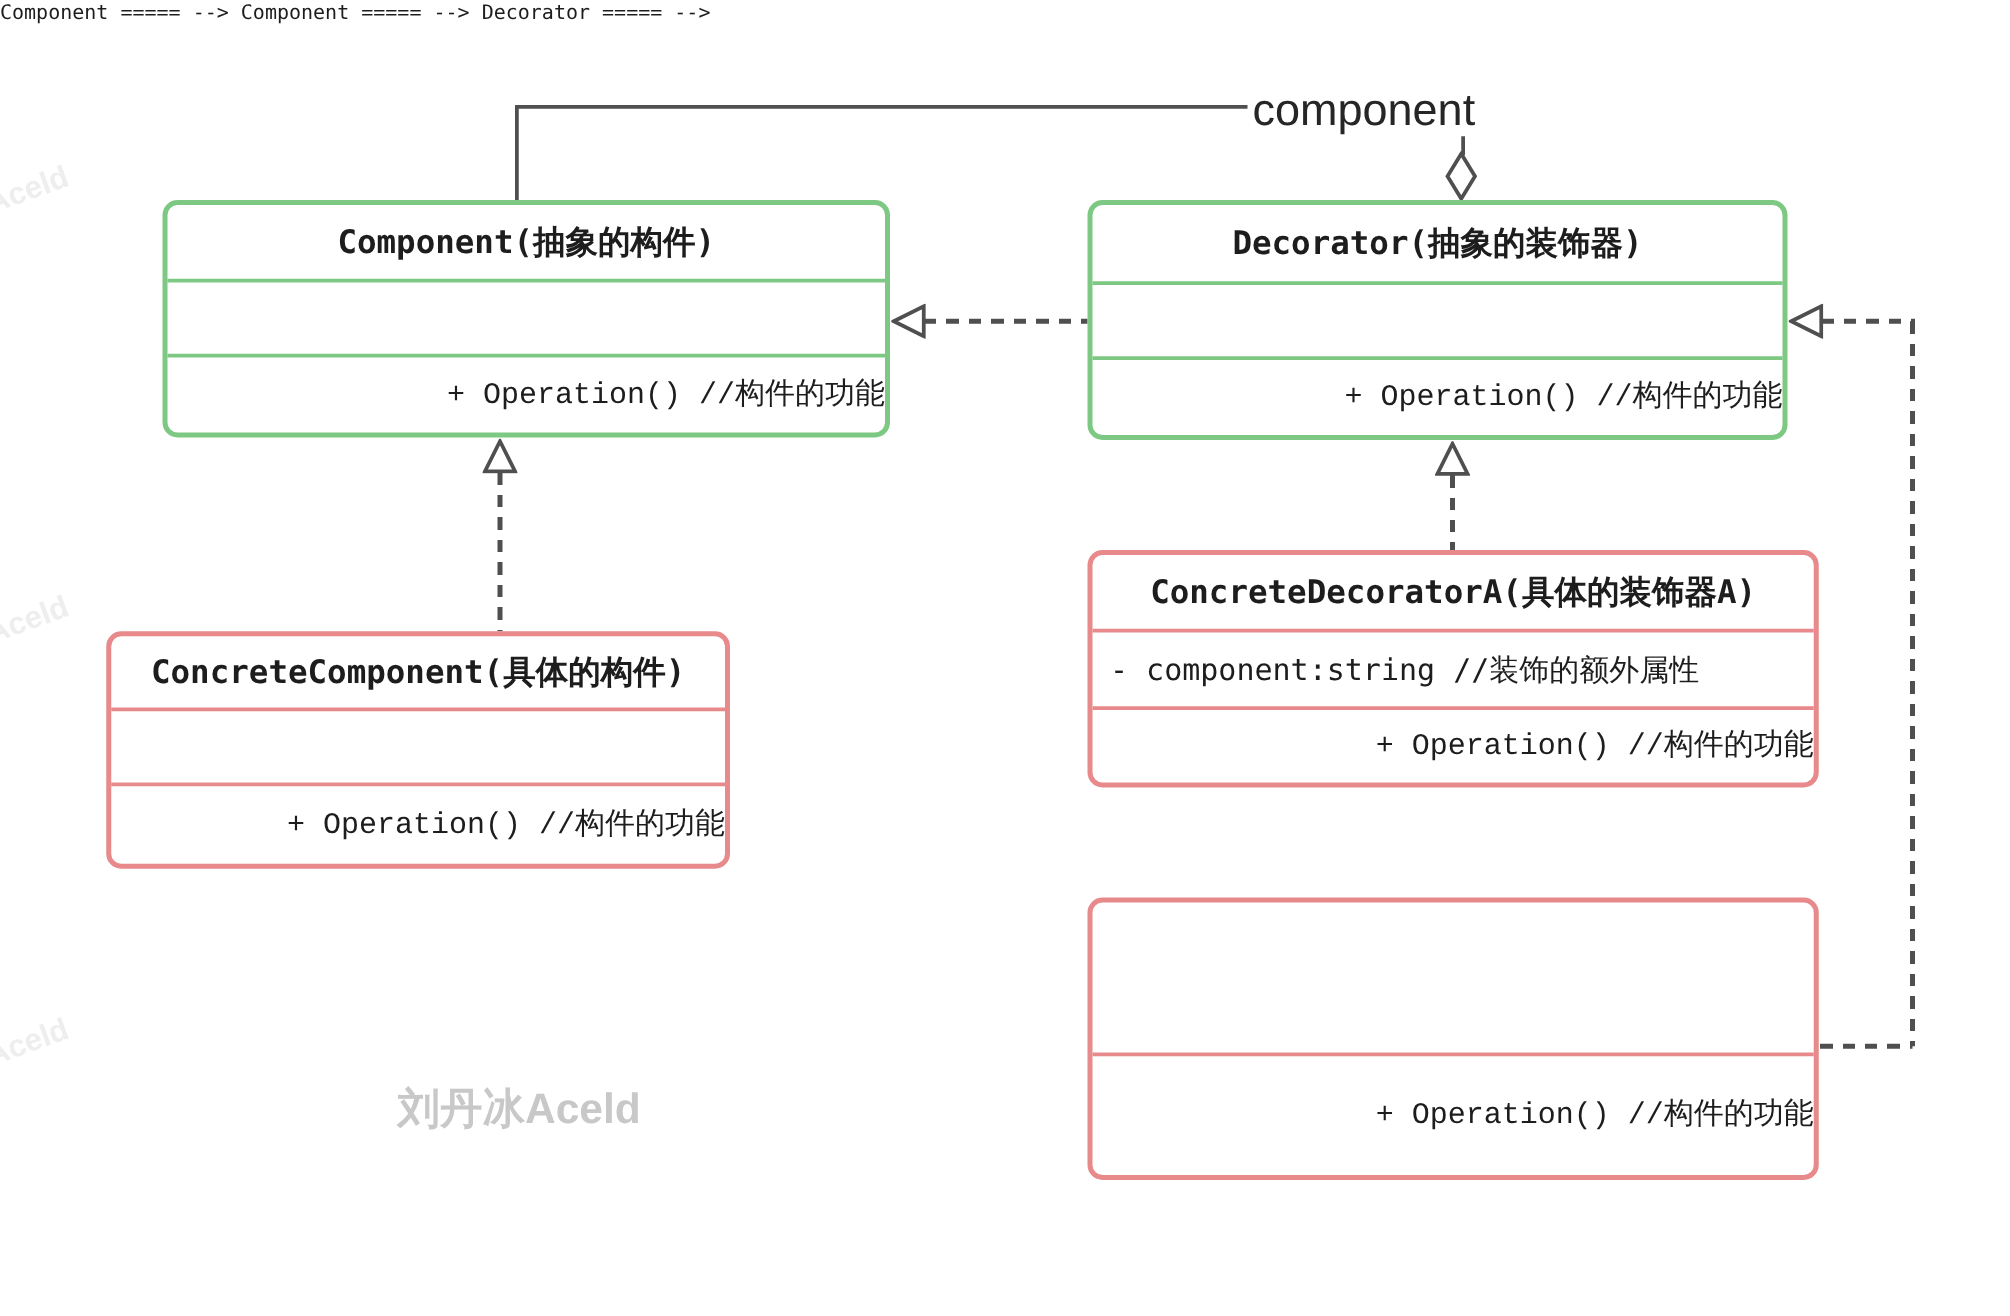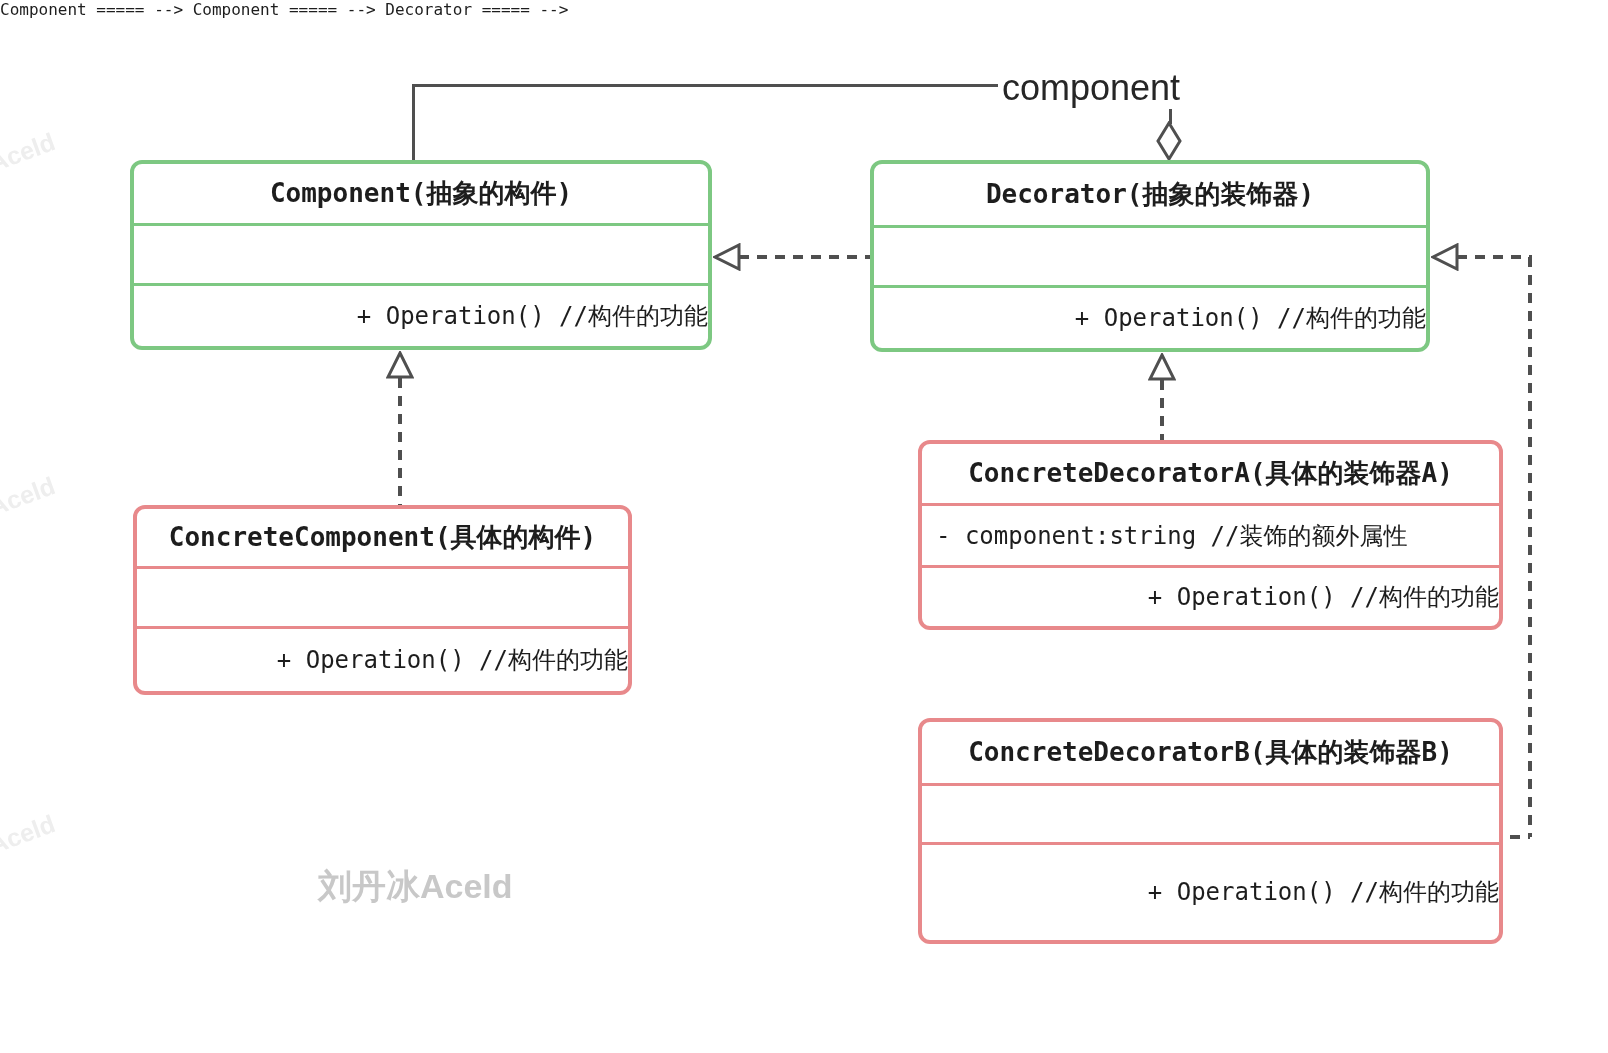--- a/index.html
+++ b/index.html
@@ -26,38 +26,39 @@
     position:absolute;
     box-sizing:border-box;
     border:4px solid;
     border-radius:12px;
     background:#fff;
     display:flex;
     flex-direction:column;
     text-align:right;
   }
   .box.green{border-color:var(--abstract-border);}
-  .box.red{border-color:var(--concrete-border);margin-left:48px;}
+  .box.red{border-color:var(--concrete-border);}
   .row{box-sizing:border-box;}
   .title{
     display:flex;align-items:center;justify-content:center;
     font-weight:bold;font-size:26px;
     border-bottom:3px solid;
   }
   .mid{
     flex:1;
     border-bottom:3px solid;
     display:flex;align-items:center;
     padding-left:14px;
     font-size:24px;
   }
   .body{
     display:flex;flex-direction:column;justify-content:center;
     padding-left:14px;
     font-size:24px;
+    font-family:Liberation Mono, monospace;
   }
   .body .member{line-height:41px;white-space:nowrap;}
   .box.green .title,.box.green .mid{border-color:var(--abstract-border);}
   .box.red .title,.box.red .mid{border-color:var(--concrete-border);}
 
   
   .solid-h{position:absolute;height:3px;background:var(--connector);}
   .solid-v{position:absolute;width:3px;background:var(--connector);}
   .dash-h{position:absolute;height:4px;
     background:repeating-linear-gradient(90deg,var(--connector) 0 10px,transparent 10px 18px);}
@@ -164,21 +165,20 @@
     <div class="row mid">
       <div class="member">- component:string //装饰的额外属性</div>
     </div>
     <div class="row body" style="height:58px">
       <div class="member">+ Operation() //构件的功能</div>
     </div>
   </div>
 
   
   <div class="box red" style="left:870px;top:718px;width:585px;height:226px">
-    <div class="row title" style="height:64px">ConcreteDecoratorB(具体的装饰器B)</div>
     <div class="row mid"></div>
     <div class="row body" style="height:95px">
       <div class="member">+ Operation() //构件的功能</div>
     </div>
   </div>
 
   
   <div class="wm-footer">刘丹冰Aceld</div>
 
 </div>

